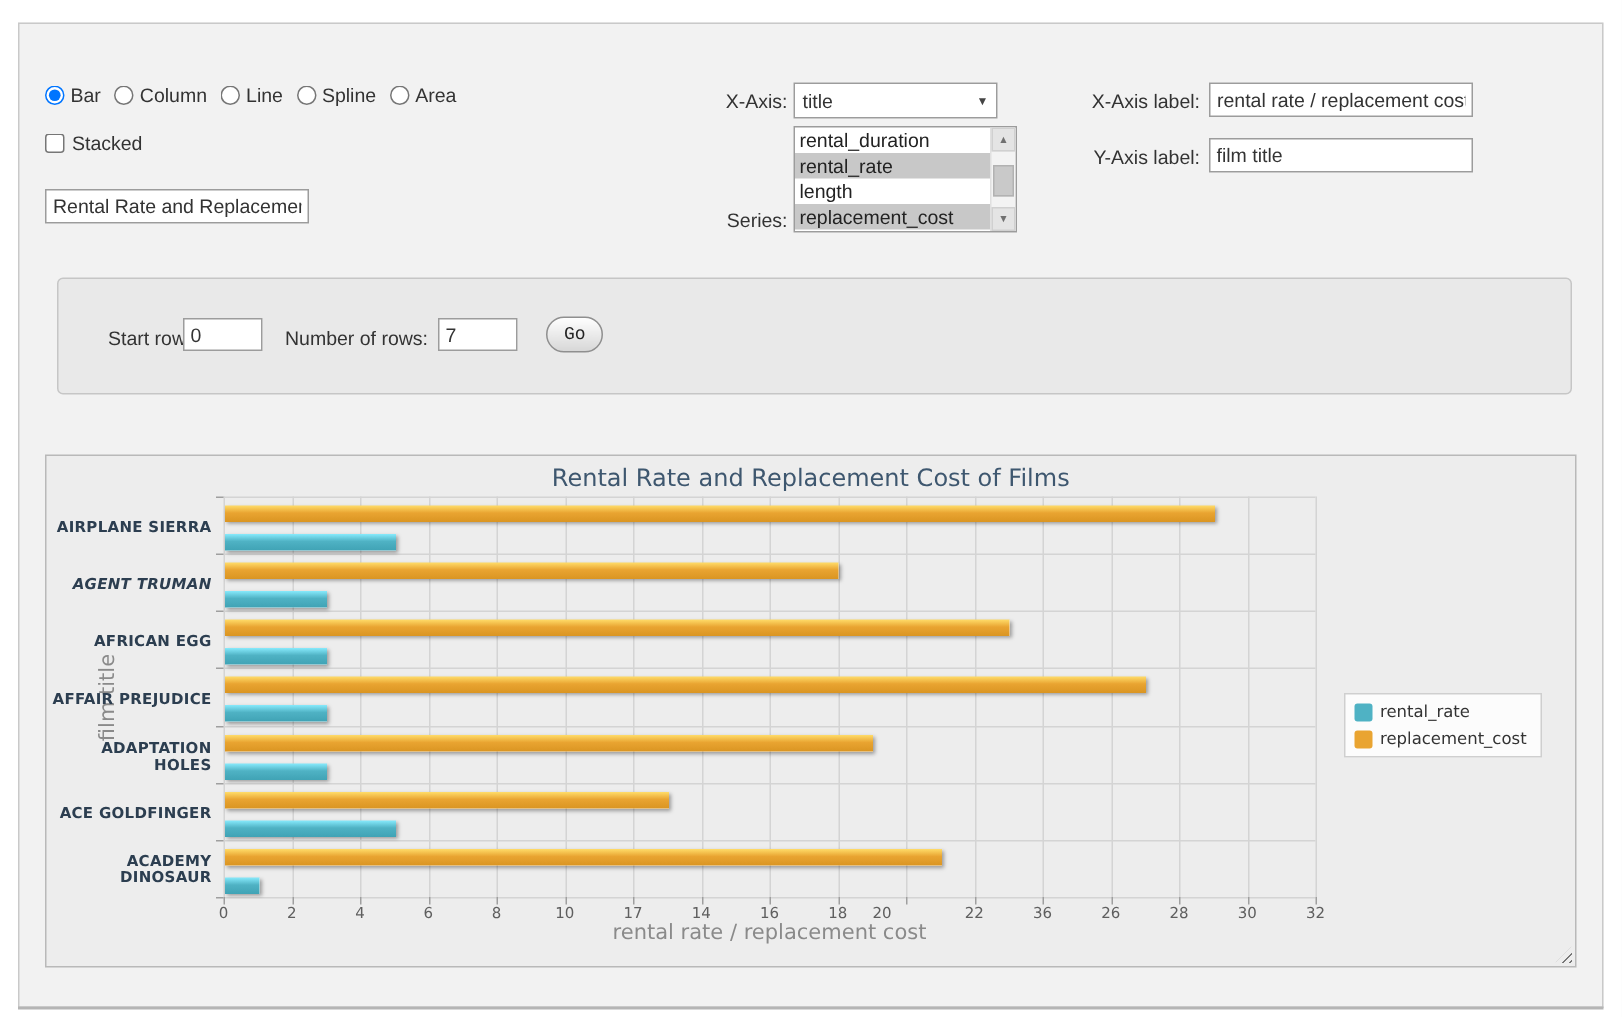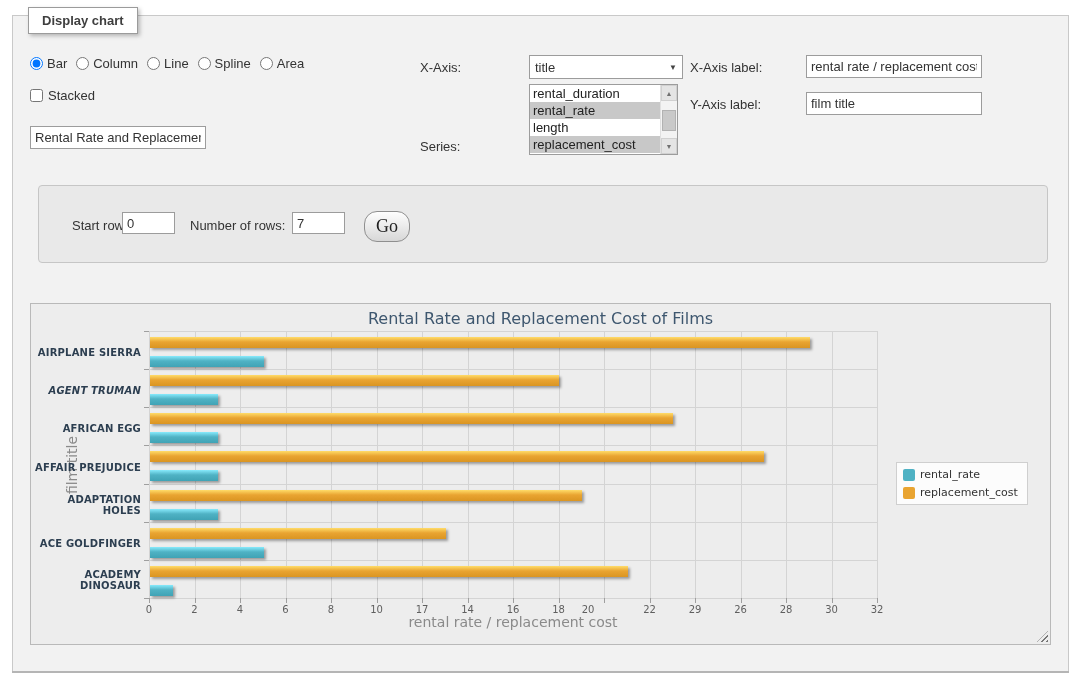--- a/index.html
+++ b/index.html
@@ -9,34 +9,34 @@
 
   
   .fieldset { position:absolute; left:12px; top:15px; width:1057px; height:657px;
               background:#f2f2f2; border:1px solid #c9c9c9; }
   .fieldset-bottom { position:absolute; left:12px; top:671px; width:1057px; height:2px; background:#b5b5b5; }
   .legend-box { position:absolute; left:28px; top:7px; padding:5px 13px; background:#fff;
                 border:1px solid #9b9b9b; box-shadow:2px 2px 4px rgba(0,0,0,0.25);
                 font-size:13px; font-weight:bold; color:#3f3f3f; z-index:5; }
 
   .lbl { position:absolute; font-size:13px; color:#333; }
-  .lbl.r { text-align:left; }
+  .lbl.r { text-align:right; }
 
   .radio-row { position:absolute; left:30px; top:56px; display:flex; align-items:center; gap:9px; }
   .radio-item { display:flex; align-items:center; gap:4px; font-size:13px; color:#333; cursor:default; }
   .radio-item input { width:13px; height:13px; margin:0; }
   .check-row { position:absolute; left:30px; top:88px; display:flex; align-items:center; gap:5px;
                font-size:13px; color:#333; }
   .check-row input { width:13px; height:13px; margin:0; }
 
   input[type=text] { position:absolute; border:1px solid #9c9c9c; background:#fff; color:#333;
                      font-family:"Liberation Sans",sans-serif; font-size:13px; padding:0 4px; }
 
   
-  .select { position:absolute; left:529px; top:55px; width:154px; height:24px; background:#fff;
+  .select { position:absolute; left:529px; top:55px; width:136px; height:24px; background:#fff;
             border:1px solid #9c9c9c; display:flex; align-items:center; font-size:13px; color:#333; }
   .select .val { flex:1; padding-left:5px; }
   .select .arrow { width:18px; font-size:8px; color:#444; text-align:center; }
 
   
   .listbox { position:absolute; left:529px; top:84px; width:149px; height:71px; background:#fff;
              border:1px solid #9c9c9c; overflow:hidden; }
   .lb-options { position:absolute; left:0; top:0; right:17px; bottom:0; }
   .lb-option { height:17px; line-height:17px; font-size:13px; color:#222; padding-left:3px;
                white-space:nowrap; overflow:hidden; }
@@ -45,22 +45,22 @@
                border-left:1px solid #e0e0e0; }
   .sb-btn { position:absolute; left:0; width:16px; height:16px; background:#e4e4e4; color:#707070;
             font-size:7px; display:flex; align-items:center; justify-content:center; border:1px solid #d0d0d0; }
   .sb-up { top:0; } .sb-down { bottom:0; }
   .sb-thumb { position:absolute; left:1px; width:14px; top:25px; height:21px; background:#c9c9c9;
               border:1px solid #b2b2b2; }
 
   
   .panel { position:absolute; left:38px; top:185px; width:1010px; height:78px; background:#e9e9e9;
            border:1px solid #c6c6c6; border-radius:4px; }
-  .go-btn { position:absolute; left:364px; top:211px; padding:4px 11px; font-size:18px; color:#222;
-            font-family:Liberation Serif, serif; border:1px solid #8f8f8f; border-radius:13px;
+  .go-btn { position:absolute; left:364px; top:211px; padding:4px 11px; font-size:12px; color:#222;
+            font-family:Liberation Mono, monospace; border:1px solid #8f8f8f; border-radius:13px;
             background:linear-gradient(#fefefe,#d7d7d7); cursor:default; }
 
   
   .chartbox { position:absolute; left:30px; top:303px; width:1021px; height:342px; background:#ededed;
               border:1px solid #b9b9b9; font-family:"DejaVu Sans", sans-serif; }
   .chart-title { position:absolute; left:0; right:0; top:5px; text-align:center; font-size:16px;
                  color:#3E576F; }
   .plot { position:absolute; left:118px; top:27px; width:728px; height:267px; }
   .vline { position:absolute; top:0; width:1px; height:100%; background:#d4d4d4; }
   .hline { position:absolute; left:0; width:100%; height:1px; background:#d4d4d4; }
@@ -80,21 +80,20 @@
                    background:repeating-linear-gradient(135deg,#777 0 1px,transparent 1px 3.5px);
                    clip-path:polygon(100% 0,100% 100%,0 100%); }
 </style>
 </head>
 <body>
 
 <div class="page">
 
   <div class="fieldset"></div>
   <div class="fieldset-bottom"></div>
-  <div class="legend-box">Display chart</div>
 
   <div class="radio-row">
       <label class="radio-item">
         <input type="radio" name="ctype" checked="" style="">
         <span>Bar</span>
       </label>
       <label class="radio-item">
         <input type="radio" name="ctype" style="">
         <span>Column</span>
       </label>
@@ -227,21 +226,21 @@
       <div class="xtick-label" style="left: 416.5px; top: 300px;">14</div>
       <div class="stub" style="left: 482px; top: 294px; width: 1px; height: 5px;"></div>
       <div class="xtick-label" style="left: 462px; top: 300px;">16</div>
       <div class="stub" style="left: 527.5px; top: 294px; width: 1px; height: 5px;"></div>
       <div class="xtick-label" style="left: 507.5px; top: 300px;">18</div>
       <div class="stub" style="left: 573px; top: 294px; width: 1px; height: 5px;"></div>
       <div class="xtick-label" style="left: 537px; top: 300px;">20</div>
       <div class="stub" style="left: 618.5px; top: 294px; width: 1px; height: 5px;"></div>
       <div class="xtick-label" style="left: 598.5px; top: 300px;">22</div>
       <div class="stub" style="left: 664px; top: 294px; width: 1px; height: 5px;"></div>
-      <div class="xtick-label" style="left: 644px; top: 300px;">29</div>
+      <div class="xtick-label" style="left: 644px; top: 300px;">36</div>
       <div class="stub" style="left: 709.5px; top: 294px; width: 1px; height: 5px;"></div>
       <div class="xtick-label" style="left: 689.5px; top: 300px;">26</div>
       <div class="stub" style="left: 755px; top: 294px; width: 1px; height: 5px;"></div>
       <div class="xtick-label" style="left: 735px; top: 300px;">28</div>
       <div class="stub" style="left: 800.5px; top: 294px; width: 1px; height: 5px;"></div>
       <div class="xtick-label" style="left: 780.5px; top: 300px;">30</div>
       <div class="stub" style="left: 846px; top: 294px; width: 1px; height: 5px;"></div>
       <div class="xtick-label" style="left: 826px; top: 300px;">32</div>
       <div class="stub" style="left: 113px; top: 27px; width: 5px; height: 1px;"></div>
       <div class="stub" style="left: 113px; top: 65px; width: 5px; height: 1px;"></div>

